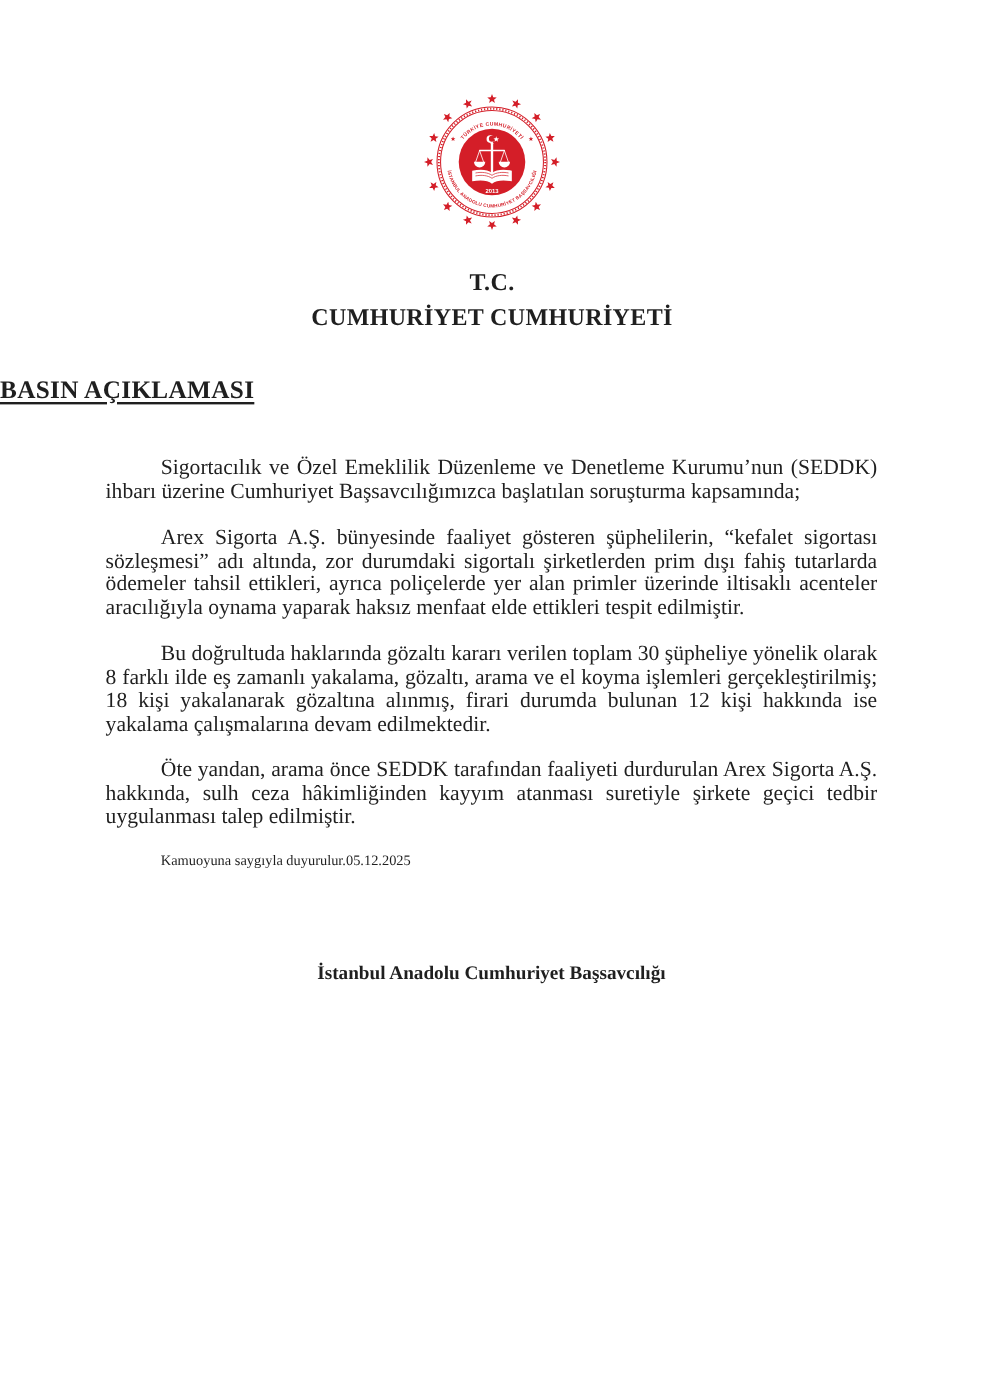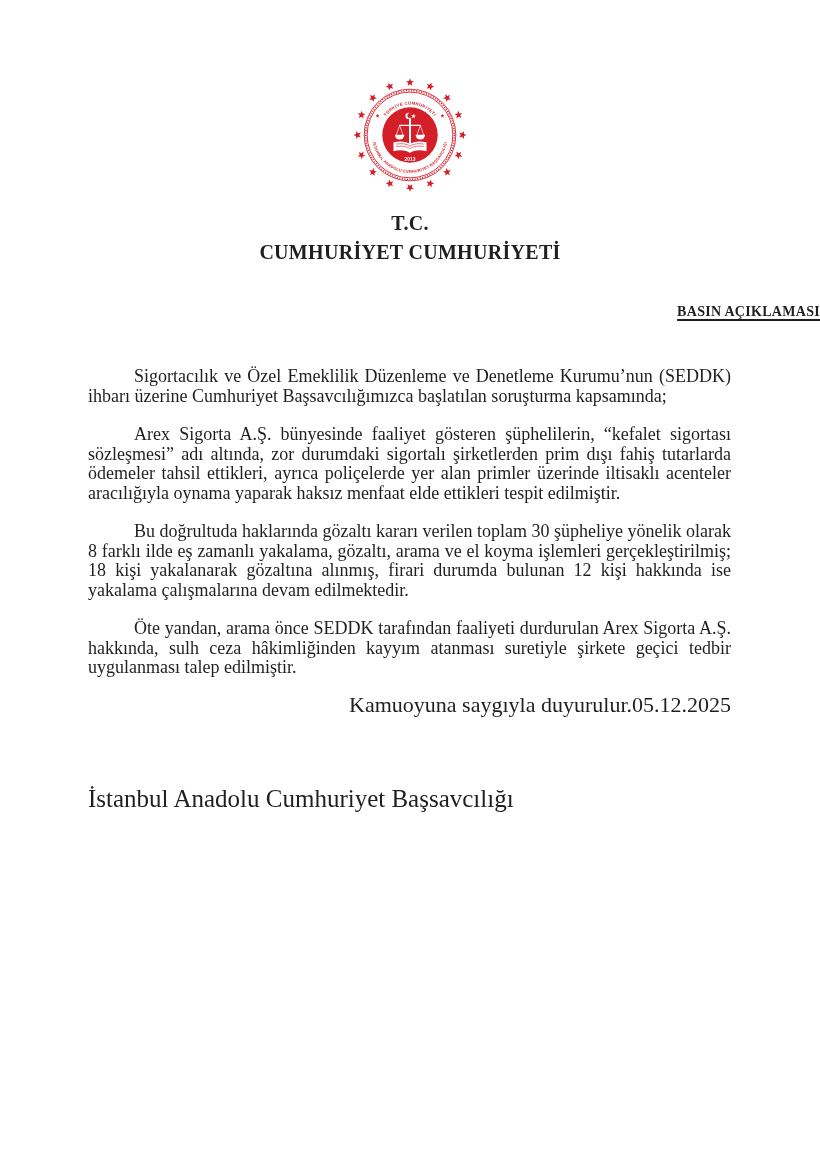--- a/index.html
+++ b/index.html
@@ -7,38 +7,38 @@
     width:820px;height:1161px;background:#ffffff;overflow:hidden;
     font-family:"Liberation Serif","DejaVu Serif",serif;
   }
   .page{
     box-sizing:border-box;width:820px;height:1161px;background:#ffffff;color:#1f1f1f;
   }
   .emblem{
     display:block;margin:76px auto 0;color:#d41e28;
   }
   .hdr{
-    margin-top:15px;text-align:center;font-weight:700;
+    margin-top:28px;text-align:center;font-weight:700;
     font-size:20px;line-height:29px;letter-spacing:.3px;
   }
   .subject{
-    margin-top:32px;text-align:right;font-weight:700;
-    font-size:14px;line-height:26px;letter-spacing:.3px;
+    margin-top:32px;text-align:left;font-weight:700;
+    font-size:21px;line-height:26px;letter-spacing:.3px;
   }
   .subject .u{
     text-decoration:underline;text-decoration-thickness:2px;text-underline-offset:3px;
   }
   .content{
     margin:42px 89px 0 88px;font-size:18px;line-height:19.5px;text-align:justify;
   }
   .content p{margin:19px 0 0;text-indent:46px;}
   .content p.first{margin-top:11px;}
-  .closing{margin-top:17px;text-indent:46px;font-size:22px;line-height:19.5px;text-align:right;}
+  .closing{margin-top:17px;text-indent:46px;font-size:12px;line-height:19.5px;text-align:left;}
   .signature{
-    margin-top:74px;text-align:left;font-weight:400;font-size:25px;line-height:22px;
+    margin-top:74px;text-align:center;font-weight:700;font-size:16px;line-height:22px;
   }
 </style>
 </head>
 <body>
 
 <div class="page">
 
   <svg class="emblem" width="118" height="118" viewBox="0 0 120 120" aria-hidden="true">
     <defs>
       <path id="star5" d="M0,-4.2 L1.06,-1.46 L4,-1.3 L1.71,0.56 L2.47,3.4 L0,1.8 L-2.47,3.4 L-1.71,0.56 L-4,-1.3 L-1.06,-1.46 Z"></path>

